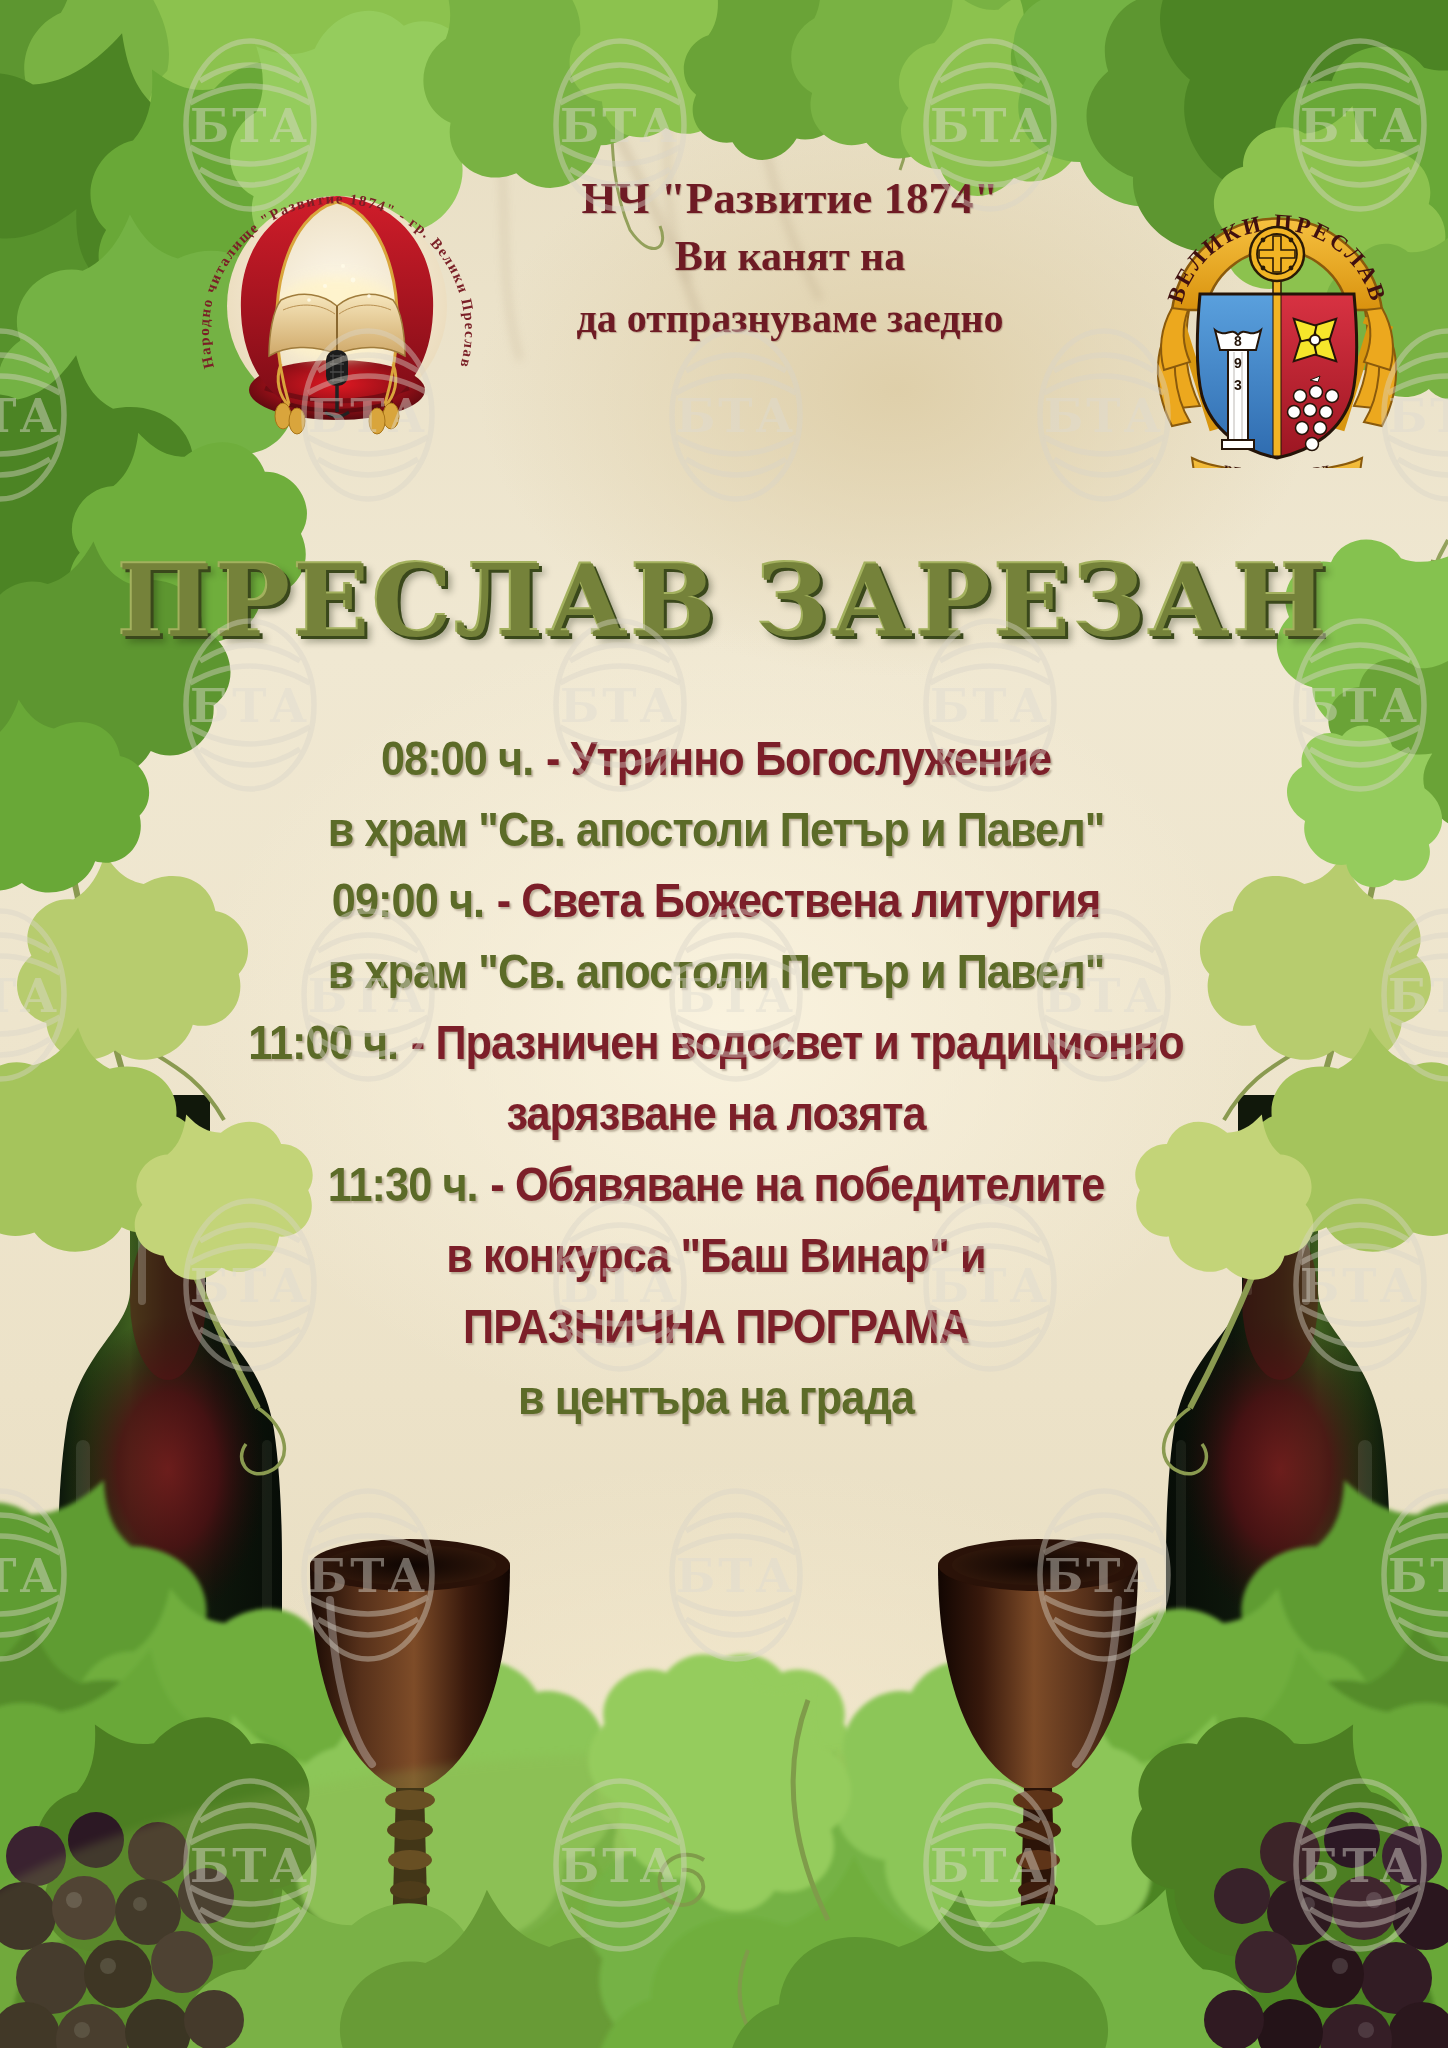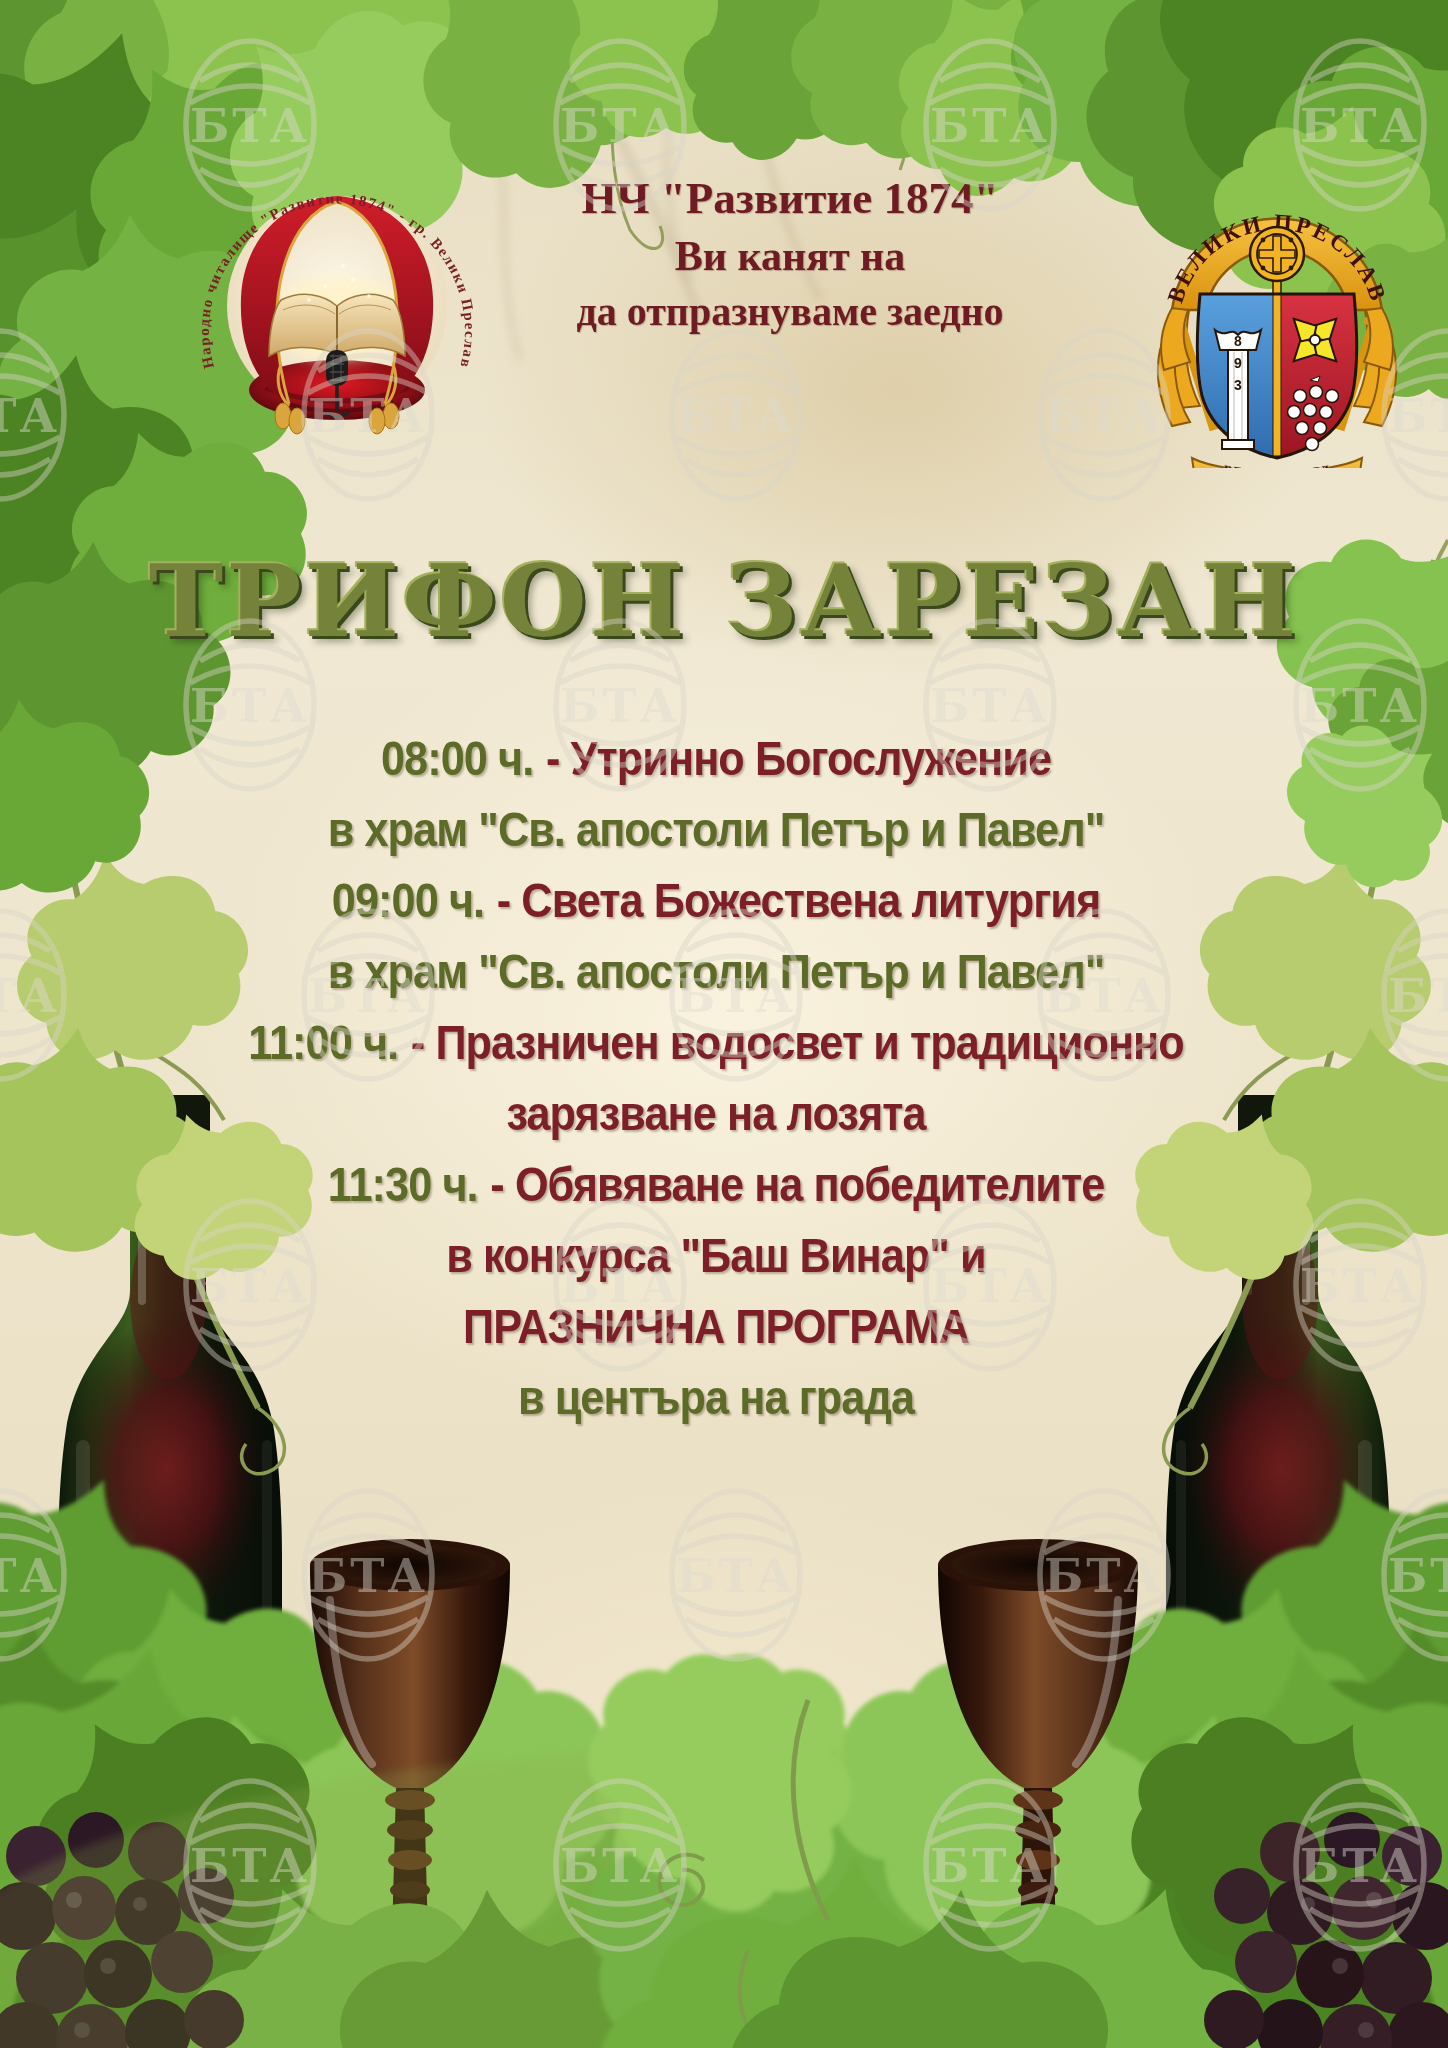--- a/index.html
+++ b/index.html
@@ -15,21 +15,21 @@
   }
   svg{display:block;}
   .abs{position:absolute;}
   #artwork{left:0;top:0;}
   
   .header-block{position:absolute;left:440px;top:168px;width:700px;text-align:center;
     color:#6e1b24;font-weight:bold;text-shadow:1px 1px 1px rgba(90,40,30,.30);}
   .hl1,.hl2{font-size:45px;line-height:60px;}
   .hl3{font-size:42px;line-height:57px;}
   .hl4{font-size:50px;line-height:62px;}
-  .hl5{font-size:40px;line-height:54px;}
+  .hl5{font-size:40px;line-height:54px;margin-top:7px;}
   
   .title{position:absolute;left:0;right:0;top:542px;text-align:center;
     font-family:"DejaVu Serif", serif;font-weight:bold;font-size:100px;letter-spacing:3px;
     color:#75823a;
     text-shadow:-2px -2px 0 #a3b15e, 3px 3px 0 #3a481b, 6px 6px 7px rgba(20,30,5,.35);}
   
   .schedule{position:absolute;left:0;right:16px;top:723px;text-align:center;
     font-family:"Liberation Sans", sans-serif;font-weight:bold;}
   .sl{height:71px;line-height:71px;font-size:48px;letter-spacing:-1px;transform:scaleX(.9);
       text-shadow:2px 2px 2px rgba(60,40,20,.30);white-space:nowrap;}
@@ -380,21 +380,21 @@
       <textPath href="#c-m2" startOffset="50%" text-anchor="middle">ПРЕЗ ВЕКОВЕТЕ</textPath>
     </text>
   </svg>
 
   <div class="header-block">
     <div class="hl2">НЧ "Развитие 1874"</div>
     <div class="hl3">Ви канят на</div>
     <div class="hl5">да отпразнуваме заедно</div>
   </div>
 
-  <div class="title">ТРИФОН ЗАРЕЗАН</div>
+  <div class="title">ПРЕСЛАВ ЗАРЕЗАН</div>
 
   <div class="schedule">
     <div class="sl">
       <span class="tm">08:00 ч.</span><span class="ev">- Утринно Богослужение</span>
     </div>
     <div class="sl">
       <span class="gl">в храм "Св. апостоли Петър и Павел"</span>
     </div>
     <div class="sl">
       <span class="tm">09:00 ч.</span><span class="ev">- Света Божествена литургия</span>

